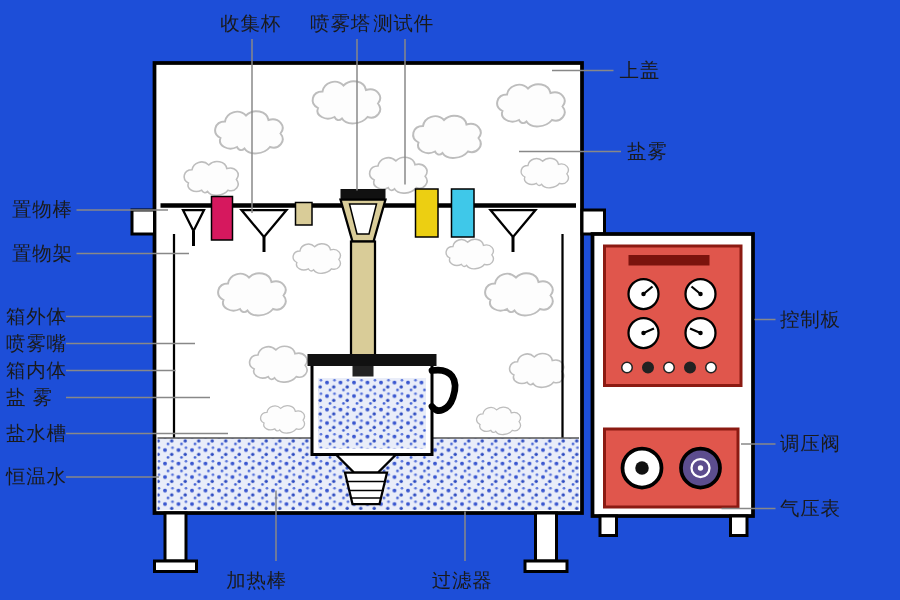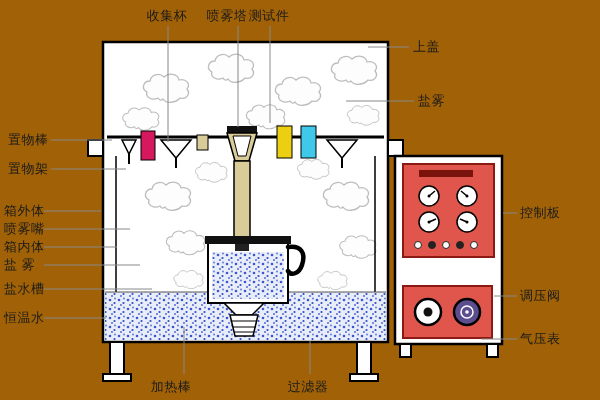--- a/index.html
+++ b/index.html
@@ -1,16 +1,16 @@
 <!DOCTYPE html>
 <html><head>
 <meta charset="utf-8">
 <style>
   html,body{margin:0;padding:0;background:#fff;}
-  .stage{width:600px;height:400px;position:relative;background:#a16207;overflow:hidden;}
+  .stage{width:600px;height:400px;position:relative;background:#1d4ed8;overflow:hidden;}
   svg{display:block;}
   text{
     font-family:"Liberation Sans","DejaVu Sans",sans-serif;
     font-size:13px;
     fill:#1a1a1a;
     letter-spacing:0.5px;
   }
 </style>
 </head>
 <body>

